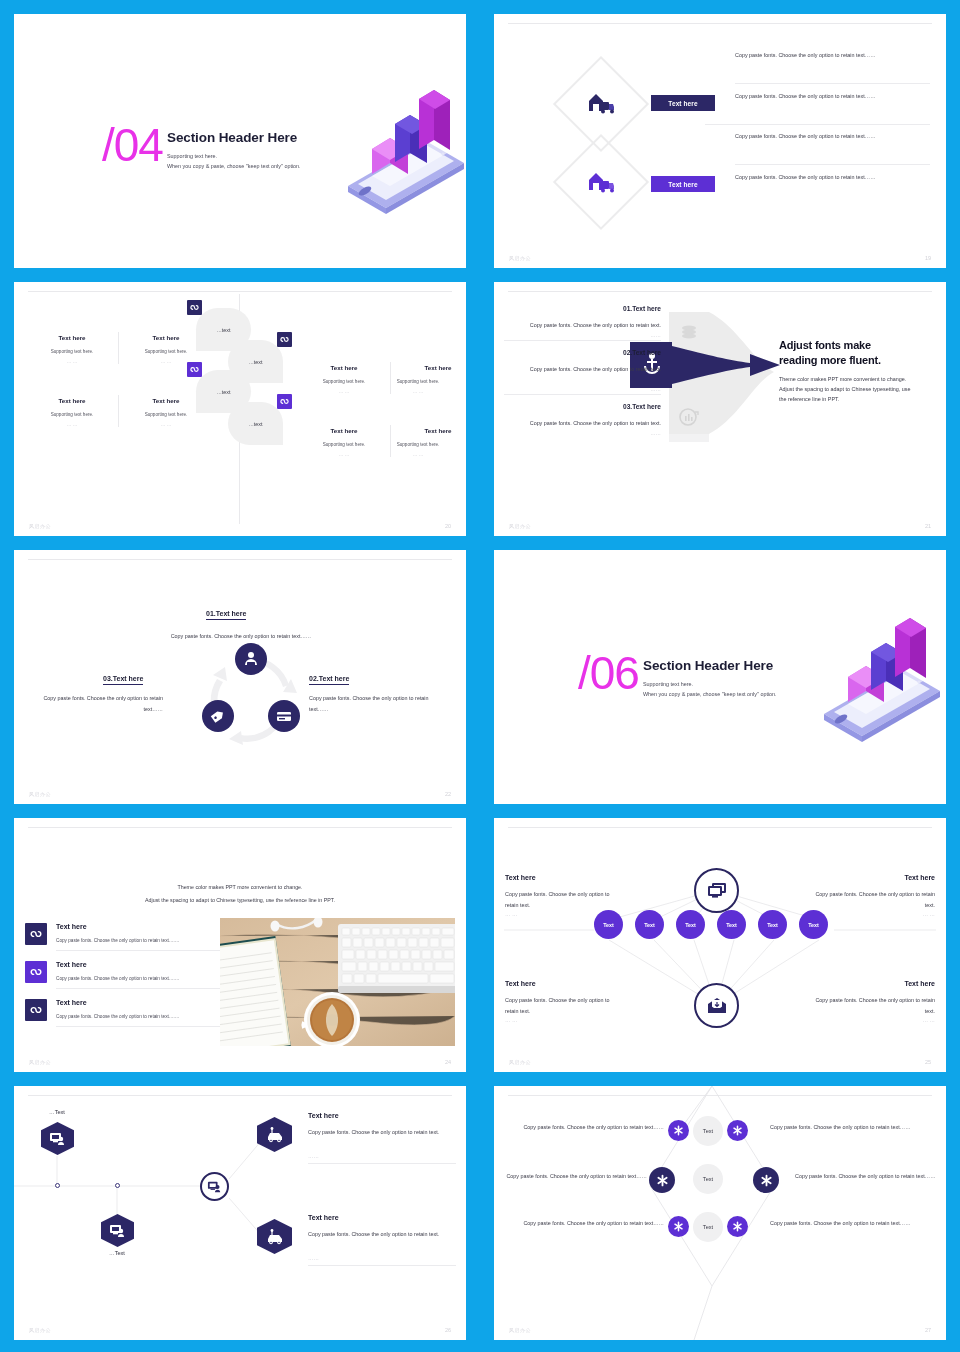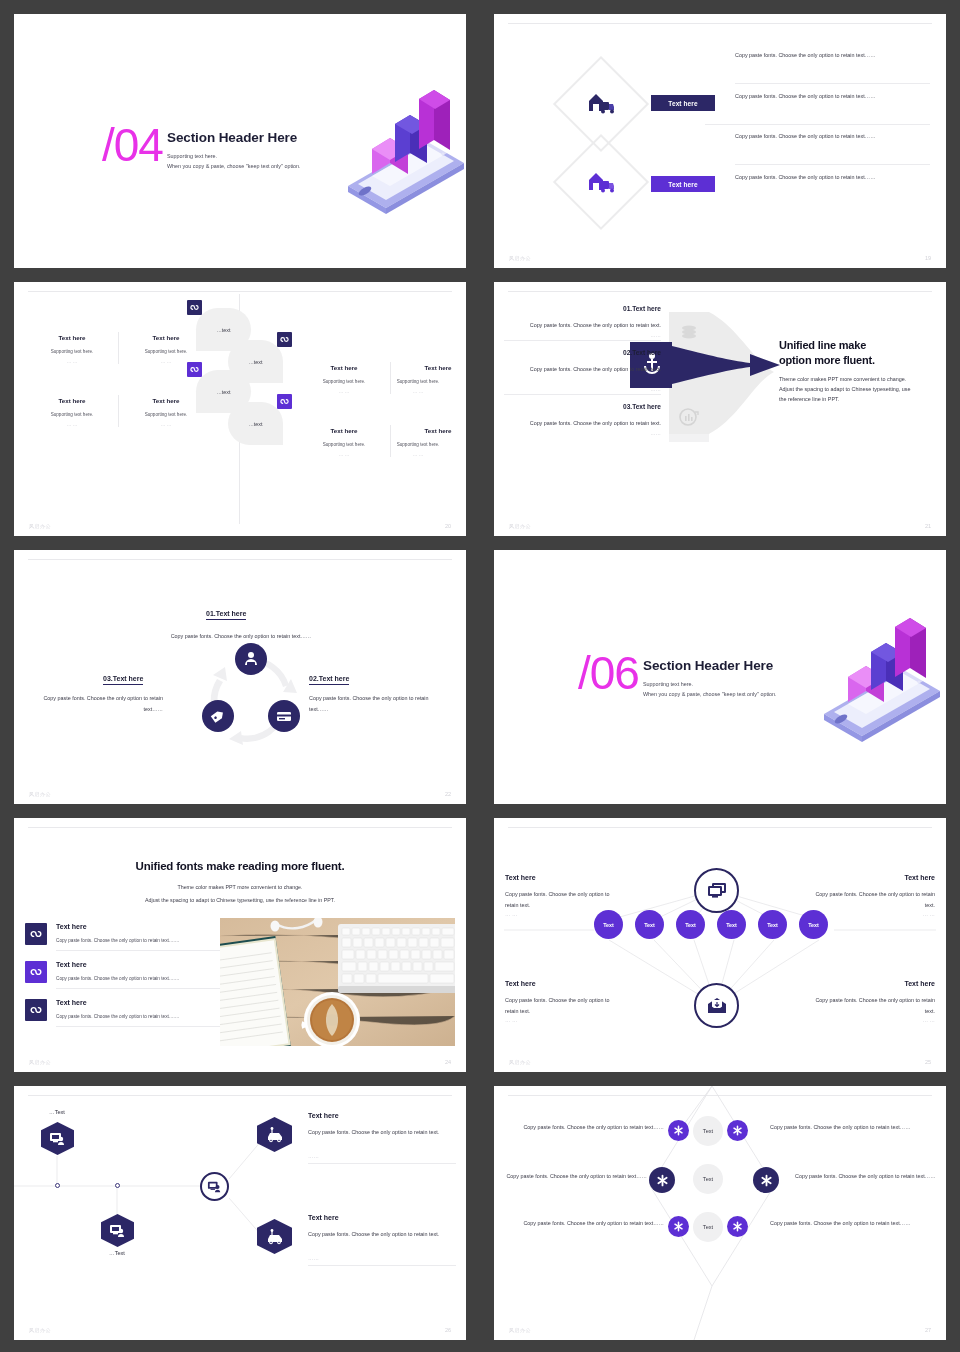--- a/index.html
+++ b/index.html
@@ -5,21 +5,21 @@
   * { box-sizing: border-box; margin: 0; padding: 0; }
   html, body {
     width: 960px; height: 1352px;
     background: #ffffff;
     font-family: "Liberation Sans", sans-serif;
     overflow: hidden;
   }
   .deck {
     position: relative;
     width: 960px; height: 1352px;
-    background: #404040;
+    background: #0ea5e9;
   }
   .slide {
     position: absolute;
     background: #ffffff;
     overflow: hidden;
   }
   
   .topline {
     position: absolute; left: 14px; right: 14px; top: 9px;
     height: 1px; background: #e9e9ec;
@@ -382,22 +382,22 @@
 
     <div class="num-head" style="left:105px; top:67px; width:62px; text-align:right;">02.Text here</div>
     <div class="para" style="left:22px; top:82px; width:145px; text-align:right;">Copy paste fonts. Choose the only option to retain text.</div>
     <div class="para" style="left:22px; top:102px; width:145px; text-align:right; color:#b9b9c2;">……</div>
     <div class="hr" style="left:10px; top:112px; width:157px;"></div>
 
     <div class="num-head" style="left:105px; top:121px; width:62px; text-align:right;">03.Text here</div>
     <div class="para" style="left:22px; top:136px; width:145px; text-align:right;">Copy paste fonts. Choose the only option to retain text.</div>
     <div class="para" style="left:22px; top:146px; width:145px; text-align:right; color:#b9b9c2;">……</div>
 
-    <div class="big-head" style="left:285px; top:56px;">Unified line make</div>
-    <div class="big-head" style="left:285px; top:71px;">option more fluent.</div>
+    <div class="big-head" style="left:285px; top:56px;">Adjust fonts make</div>
+    <div class="big-head" style="left:285px; top:71px;">reading more fluent.</div>
     <div class="para" style="left:285px; top:92px; width:160px;">Theme color makes PPT more convenient to change.</div>
     <div class="para" style="left:285px; top:102px; width:160px;">Adjust the spacing to adapt to Chinese typesetting, use</div>
     <div class="para" style="left:285px; top:112px; width:160px;">the reference line in PPT.</div>
 
     <div class="footer-logo">风启办公</div>
     <div class="footer-num">21</div>
   </div>
 
   <div class="slide" style="left:14px; top:550px; width:452px; height:254px;">
     <div class="topline"></div>
@@ -481,22 +481,20 @@
           <polygon points="148,70 164,80 164,30 148,20" fill="#9e21ba"></polygon>
           <polygon points="133,29 148,20 164,30 149,39" fill="#cf4ce8"></polygon>
         </g>
       </svg>
     </div>
   </div>
 
   <div class="slide" style="left:14px; top:818px; width:452px; height:254px;">
     <div class="topline"></div>
 
-    <div style="position:absolute; left:0; top:42px; width:452px; text-align:center;
-                font-size:11.5px; font-weight:bold; color:#121223; letter-spacing:-0.2px;">Unified fonts make reading more fluent.</div>
     <div style="position:absolute; left:0; top:66px; width:452px; text-align:center;
                 font-size:5.3px; color:#3b3b48;">Theme color makes PPT more convenient to change.</div>
     <div style="position:absolute; left:0; top:79px; width:452px; text-align:center;
                 font-size:5.3px; color:#3b3b48;">Adjust the spacing to adapt to Chinese typesetting, use the reference line in PPT.</div>
 
     <div class="sq-icon" style="left:11px; top:105px; width:22px; height:22px; background:#2c2766;">
       <svg width="12" height="12" viewBox="0 0 10 10">
           <path d="M3 7 a2 2 0 1 1 2-2 M7 3 a2 2 0 1 1 -2 2" stroke="#fff" stroke-width="1.2" fill="none" stroke-linecap="round"></path>
         </svg>
     </div>

